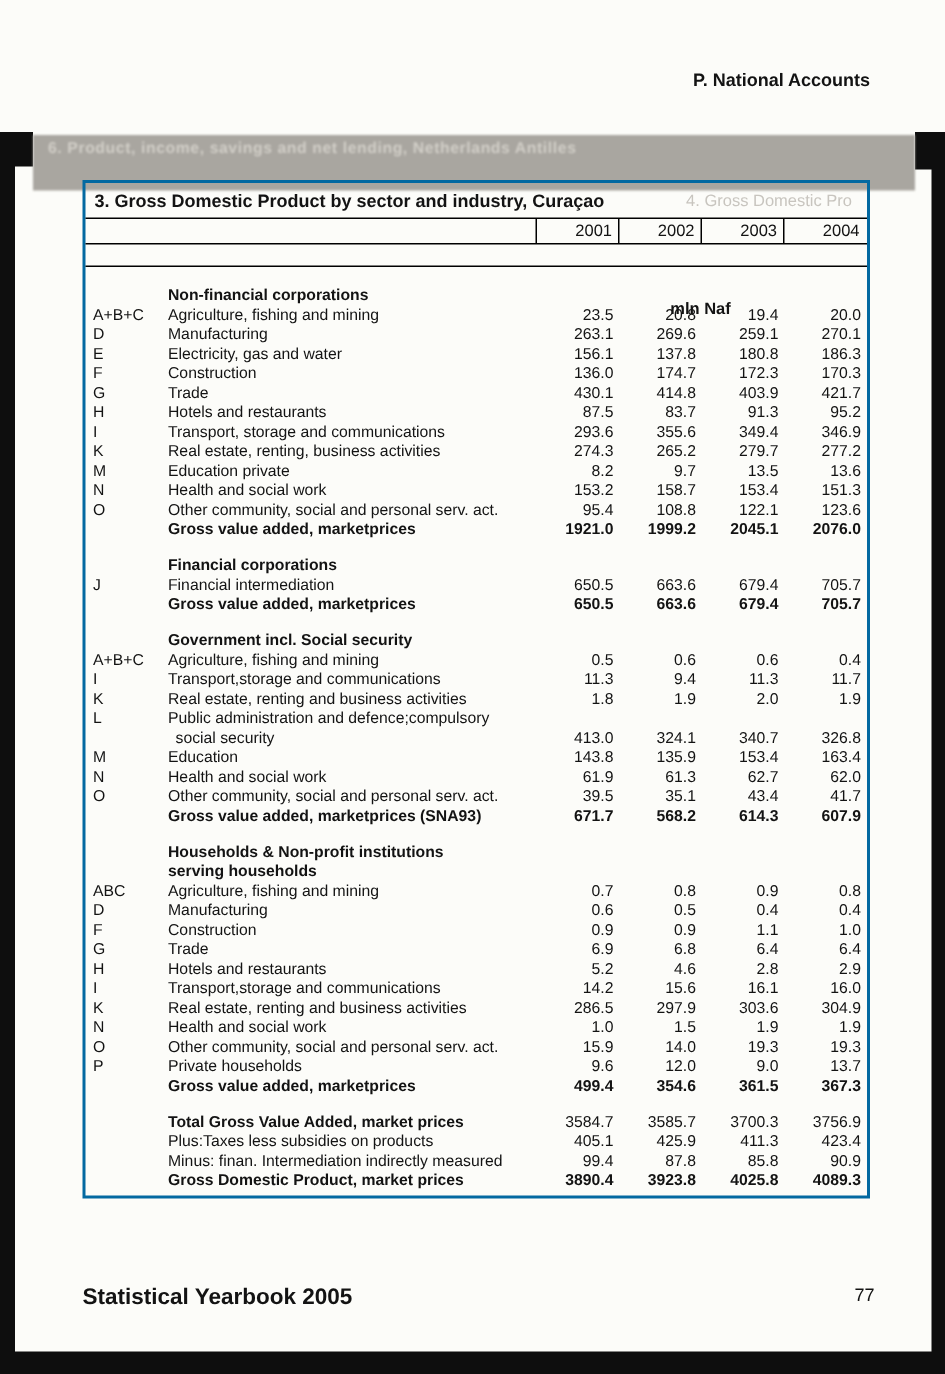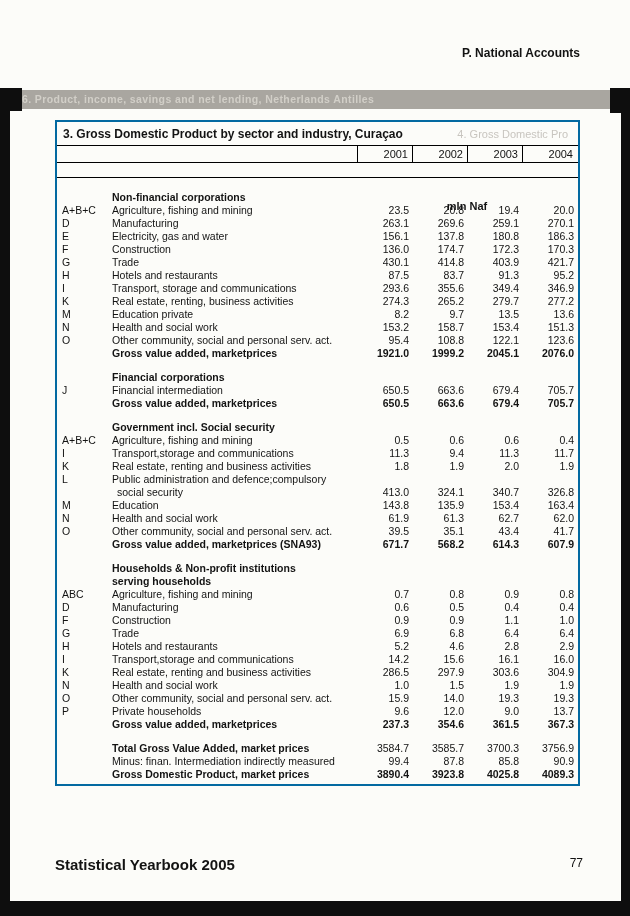--- a/index.html
+++ b/index.html
@@ -10,23 +10,23 @@
     font-family:"Liberation Sans", sans-serif;
   }
   
   .edge-left  { position:absolute; left:0;  top:88px; bottom:0; width:10px; background:#0e0e0e; }
   .edge-right { position:absolute; right:0; top:88px; bottom:0; width:9px;  background:#0e0e0e; }
   .edge-bottom{ position:absolute; left:0; right:0; bottom:0; height:15px;  background:#0e0e0e; }
   .nub-left   { position:absolute; left:0;  top:88px; width:22px; height:23px; background:#0e0e0e; }
   .nub-right  { position:absolute; right:0; top:88px; width:20px; height:25px; background:#0e0e0e; }
   
   .ghost-band {
-    position:absolute; left:22px; right:20px; top:90px; height:19px;
+    position:absolute; left:22px; right:20px; top:90px; height:37px;
     background:#a9a6a0; color:#d2cfc8; font-size:10.5px; font-weight:bold;
-    line-height:19px; letter-spacing:.4px;
+    line-height:19px; padding-left:10px; letter-spacing:.4px;
     filter:blur(.6px); white-space:nowrap; overflow:hidden;
   }
   .hdr-right { position:absolute; top:46px; right:50px; font-size:12px; font-weight:bold; }
   .ft-left   { position:absolute; left:55px; top:856px; font-size:15px; font-weight:bold; }
   .ft-right  { position:absolute; right:47px; top:856px; font-size:12px; }
 
   
   .gdp-table { position:absolute; left:55px; top:120px; width:525px; border:2px solid #0369a1; background:transparent; }
   .t-title-row { position:relative; padding:5px 6px 4px; border-bottom:1px solid #000; font-size:12px; font-weight:bold; }
   .ghost-title { position:absolute; right:10px; top:6px; color:#c8c5bf; font-size:11px; font-weight:normal; filter:blur(.5px); }
@@ -363,36 +363,44 @@
           <span class="c-code">P</span>
           <span class="c-label">Private households</span>
           <span class="c-num">9.6</span>
           <span class="c-num">12.0</span>
           <span class="c-num">9.0</span>
           <span class="c-num">13.7</span>
         </div>
         <div class="trow bold">
           <span class="c-code"></span>
           <span class="c-label">Gross value added, marketprices</span>
-          <span class="c-num">237.3</span>
+          <span class="c-num">499.4</span>
           <span class="c-num">354.6</span>
           <span class="c-num">361.5</span>
           <span class="c-num">367.3</span>
         </div>
         <div class="spacer"></div>
         <div class="trow">
           <span class="c-code"></span>
           <span class="c-label bold">Total Gross Value Added, market prices</span>
           <span class="c-num">3584.7</span>
           <span class="c-num">3585.7</span>
           <span class="c-num">3700.3</span>
           <span class="c-num">3756.9</span>
         </div>
         <div class="trow">
           <span class="c-code"></span>
+          <span class="c-label">Plus:Taxes less subsidies on products</span>
+          <span class="c-num">405.1</span>
+          <span class="c-num">425.9</span>
+          <span class="c-num">411.3</span>
+          <span class="c-num">423.4</span>
+        </div>
+        <div class="trow">
+          <span class="c-code"></span>
           <span class="c-label">Minus: finan. Intermediation indirectly measured</span>
           <span class="c-num">99.4</span>
           <span class="c-num">87.8</span>
           <span class="c-num">85.8</span>
           <span class="c-num">90.9</span>
         </div>
         <div class="trow bold">
           <span class="c-code"></span>
           <span class="c-label">Gross Domestic Product, market prices</span>
           <span class="c-num">3890.4</span>

